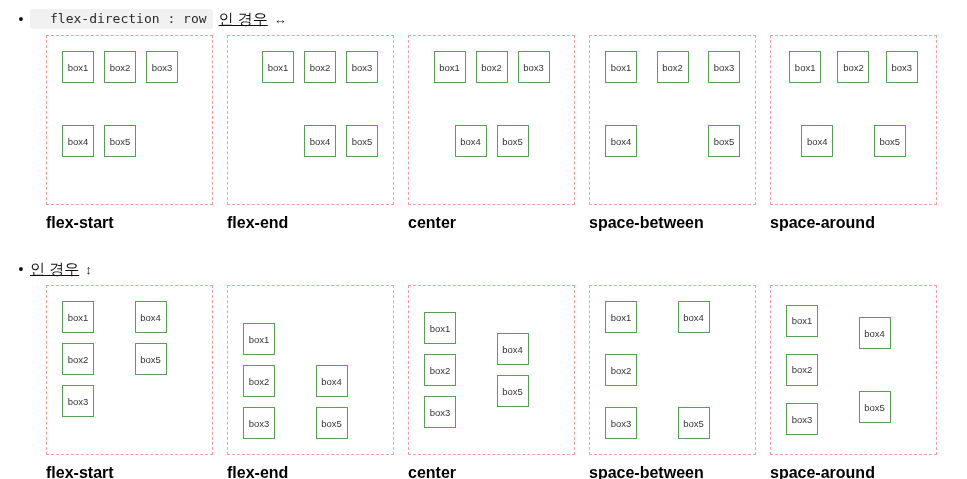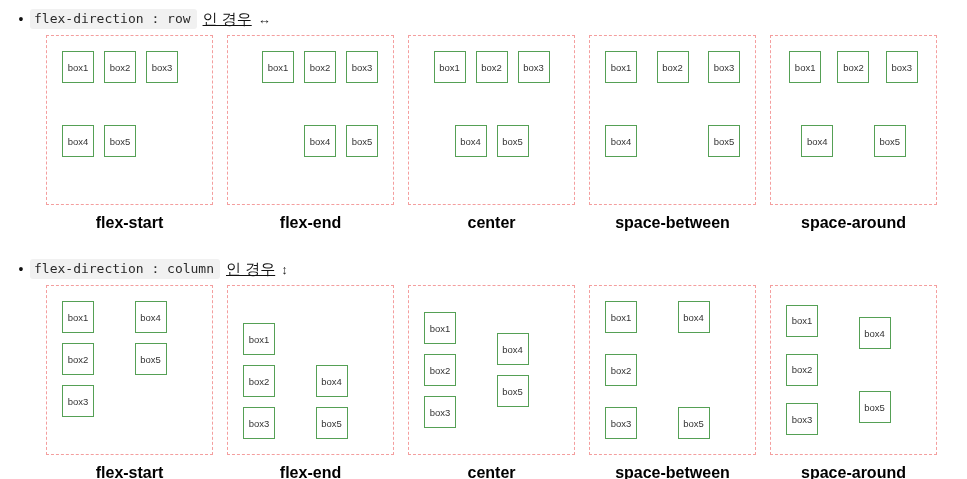--- a/index.html
+++ b/index.html
@@ -21,21 +21,21 @@
   }
   .bullet-dot {
     font-size: 14px; color: #111; width: 18px; text-align: center;
     flex: 0 0 18px;
   }
   .code-chip {
     font-family: "DejaVu Sans Mono", "Liberation Mono", monospace;
     font-size: 13px;
     background: #f1f1f1;
     color: #2a2a2a;
-    padding: 2px 6px 3px 4px;
+    padding: 2px 6px 3px 20px;
     border-radius: 3px;
     margin-right: 6px;
   }
   .kr-text { font-size: 15px; color: #111; margin-right: 6px; text-decoration: underline; }
   .arrow { font-size: 13px; color: #222; }
 
   
   .examples-row {
     display: flex;
     gap: 14px;
@@ -67,21 +67,20 @@
     border: 1px solid #55a055;
     background: #ffffff;
     color: #333333;
     font-size: 9.5px;
     display: flex; align-items: center; justify-content: center;
     flex: 0 0 auto;
   }
 
   .example-label {
     margin-top: 9px;
-    text-align: center;
     font-weight: bold;
     font-size: 16px;
     color: #000000;
     height: 20px;
   }
   .section-gap { height: 8px; }
 </style>
 </head>
 <body>
 
@@ -153,21 +152,20 @@
       </div>
 
     </div>
   </section>
 
   <div class="section-gap"></div>
 
   <section>
     <div class="bullet-line">
       <span class="bullet-dot">•</span>
-      <code class="code-chip">flex-direction : column</code>
       <span class="kr-text">인 경우</span>
       <span class="arrow">↕</span>
     </div>
 
     <div class="examples-row">
 
       <div class="example">
         <div class="flex-container dir-column jc-flex-start">
           <div class="box">box1</div>
           <div class="box">box2</div>

